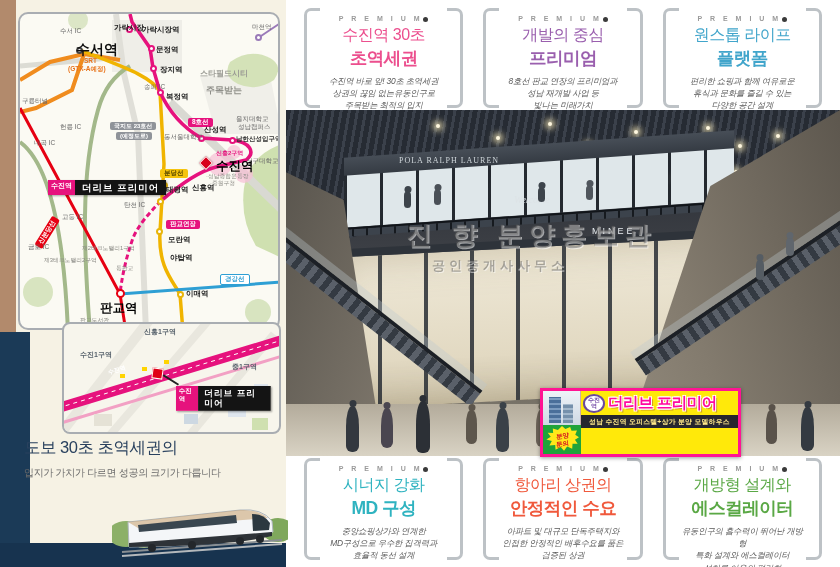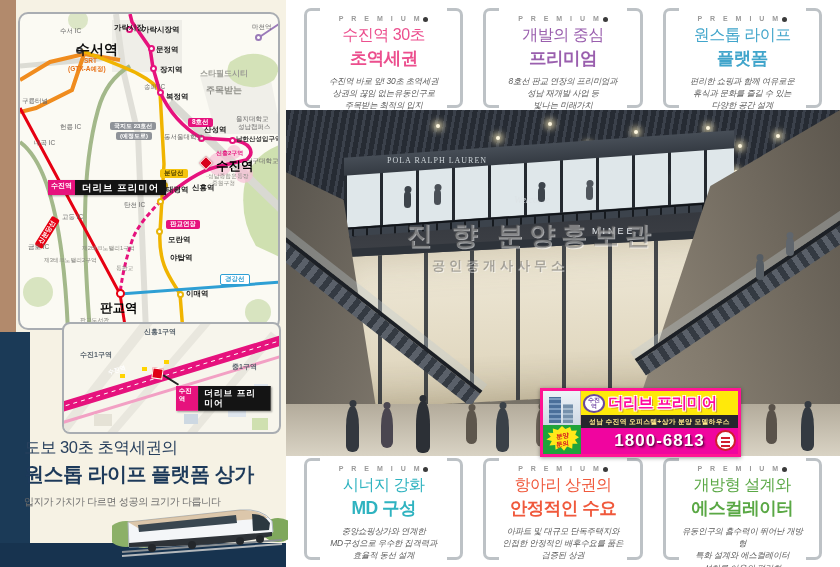--- a/index.html
+++ b/index.html
@@ -293,21 +293,20 @@
       <div class="inset-marker"></div>
       <div class="inset-arrow"></div>
       <div class="site-label inset-site-label">
         <span class="tag">수진역</span>
         <span class="name">더리브 프리미어</span>
       </div>
     </div>
 
     <div class="headline">
       <div class="h1">도보 30초 초역세권의</div>
-      <div class="h2">원스톱 라이프 플랫폼 상가</div>
       <div class="sub">입지가 가치가 다르면 성공의 크기가 다릅니다</div>
     </div>
 
     <div class="train-wrap">
       <svg width="176" height="68" viewBox="0 0 176 68">
         <ellipse cx="14" cy="40" rx="18" ry="13" fill="#8cb068"></ellipse>
         <ellipse cx="166" cy="36" rx="16" ry="12" fill="#7fa85c"></ellipse>
         <ellipse cx="32" cy="46" rx="12" ry="8" fill="#9dba77"></ellipse>
         <path d="M10,58 L170,46" stroke="#8a8f93" stroke-width="2"></path>
         <path d="M10,62 L170,50" stroke="#b5b9bc" stroke-width="2"></path>
@@ -383,21 +382,21 @@
           <div class="shop-mullions"></div>
         </div>
       <div class="wall-left"></div>
       <div class="wall-right"></div>
       <div class="esc-left"></div>
       <div class="esc-right"></div>
       <div class="floor"></div>
 
       <div>
 
-      <span class="sign s1" style="position: absolute; left: 80px; top: 46px; padding-left: 21px;">POLA RALPH LAUREN</span>
+      <span class="sign s1" style="position: absolute; left: 92px; top: 46px; padding-left: 21px;">POLA RALPH LAUREN</span>
           <span class="sign s2" style="position: absolute; left: 228px; top: 84px;">Welcome</span>
           <span class="sign s3" style="position: absolute; left: 306px; top: 116px;">MINEE</span>
         </div>
 
       <span class="person" style="left:60px;bottom:4px;width:13px;height:46px;background:#33383f;"></span>
       <span class="person" style="left:95px;bottom:8px;width:12px;height:40px;background:#4a4650;"></span>
       <span class="person" style="left:130px;bottom:3px;width:14px;height:52px;background:#2c3036;"></span>
       <span class="person" style="left:180px;bottom:12px;width:11px;height:34px;background:#5d564c;"></span>
       <span class="person" style="left:210px;bottom:4px;width:13px;height:44px;background:#3a4148;"></span>
       <span class="person" style="left:250px;bottom:9px;width:12px;height:38px;background:#6b6258;"></span>
@@ -471,20 +470,16 @@
     </div>
     <div class="b-right">
       <div class="b-brandrow">
         <div class="b-oval">
           <span>수진</span>
           <span>역</span>
         </div>
         <div class="b-brand">더리브 프리미어</div>
       </div>
       <div class="b-strip">성남 수진역 오피스텔+상가 분양 모델하우스</div>
-      <div class="b-phone">
-        <span class="num">1800-6813</span>
-        <span class="b-stamp"></span>
-      </div>
     </div>
   </div>
 
 </div>
 
 </body></html>

